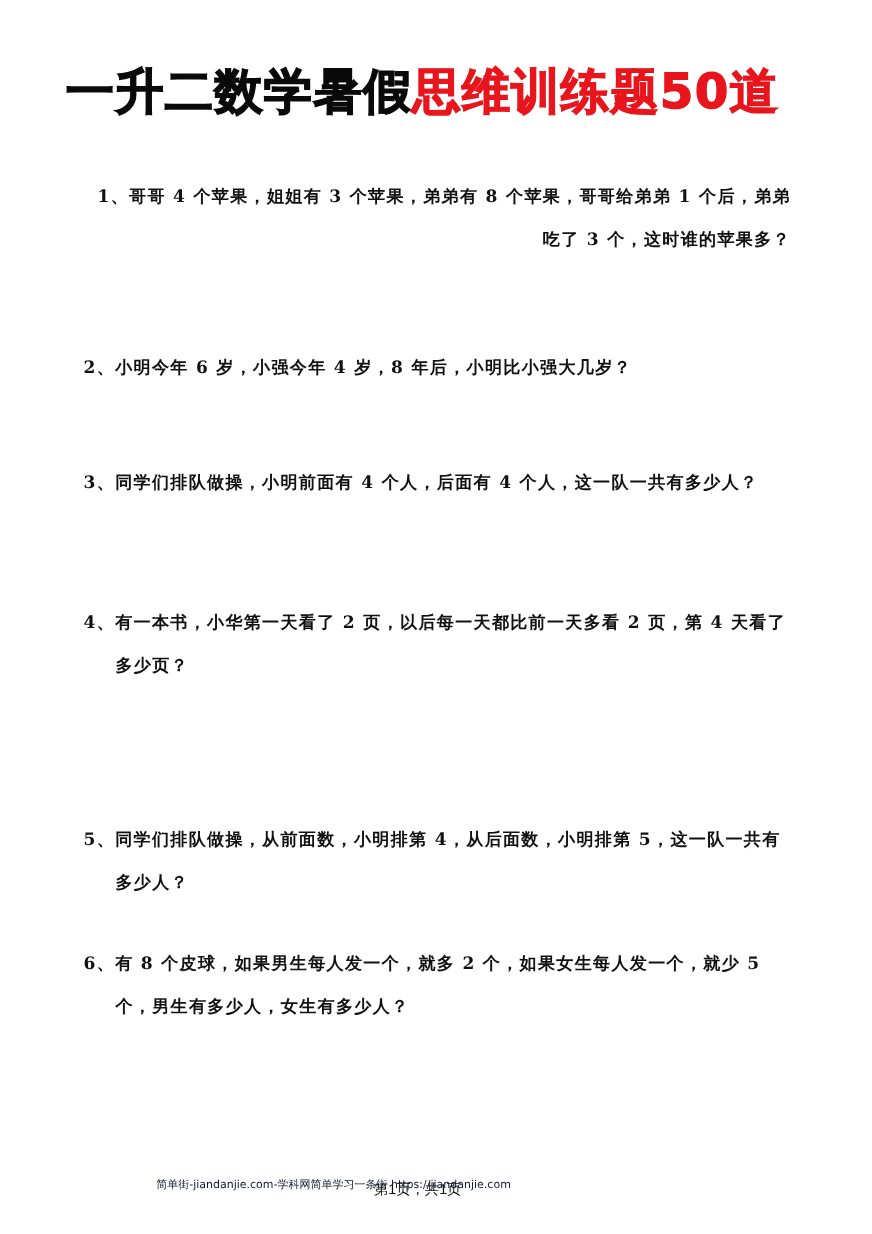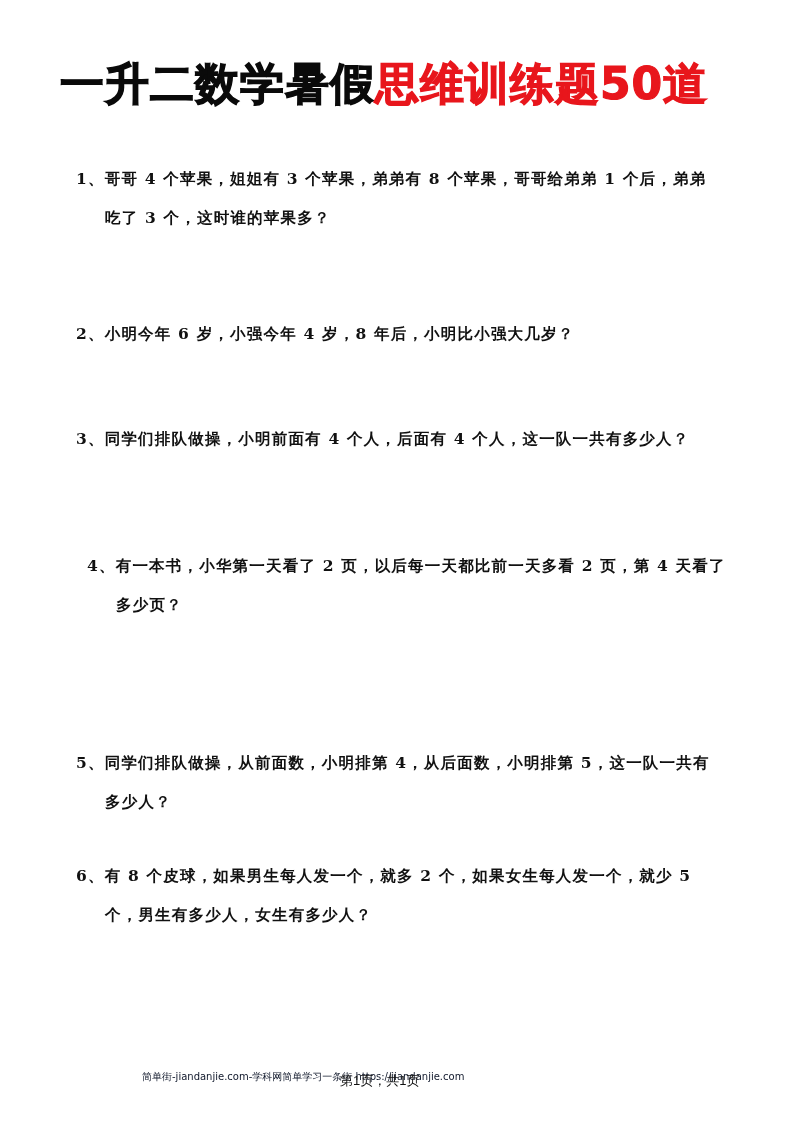--- a/index.html
+++ b/index.html
@@ -37,24 +37,24 @@
       width: 643px;
       font-size: 15.5px;
       font-weight: bold;
       line-height: 39px;
       letter-spacing: 1.2px;
       padding-left: 29px;
       text-indent: -29px;
       box-sizing: border-box;
     }
     .question .num { display: inline; }
-    .q1 { top: 159px; }
+    .q1 { top: 159px; text-align: right; }
     .q2 { top: 314px; }
     .q3 { top: 419px; }
-    .q4 { top: 546px; margin-left: 11px; }
+    .q4 { top: 546px; }
     .q5 { top: 743px; }
     .q6 { top: 856px; }
 
     .footer {
       position: absolute;
       top: 1068px;
       left: 0;
       width: 793px;
       height: 24px;
     }

